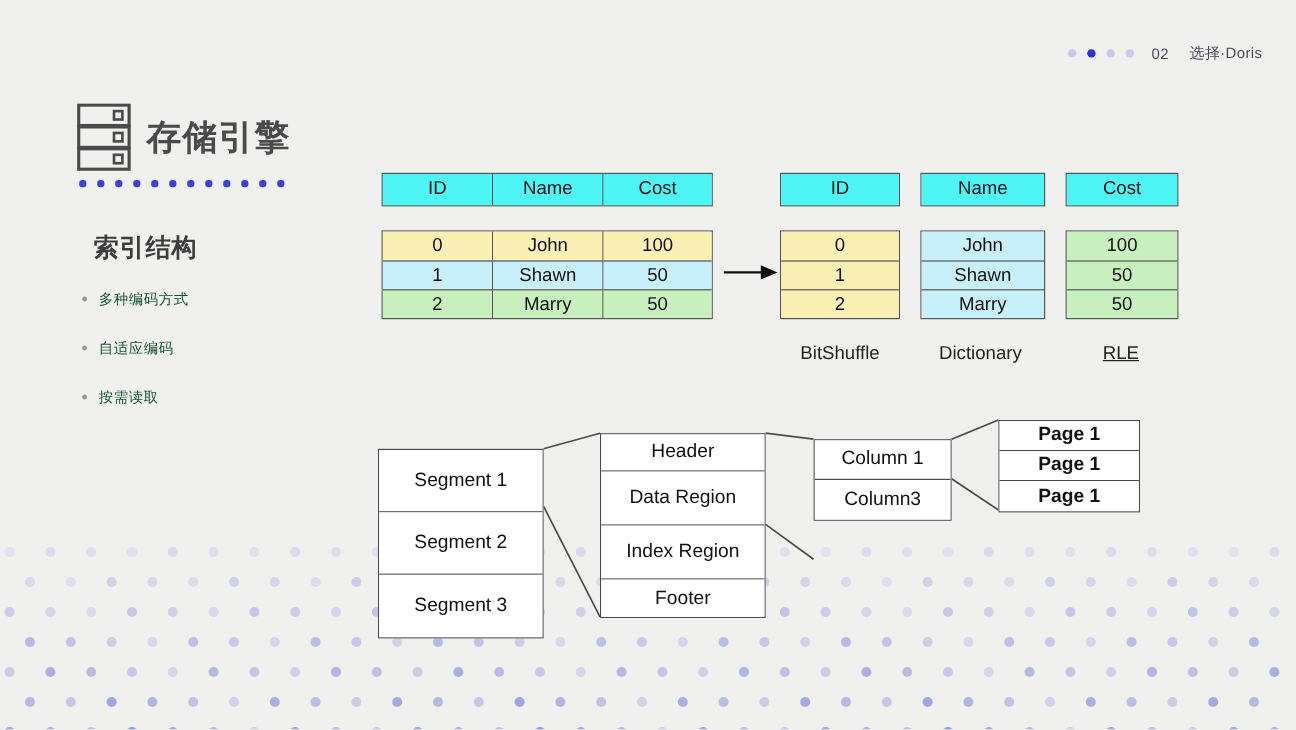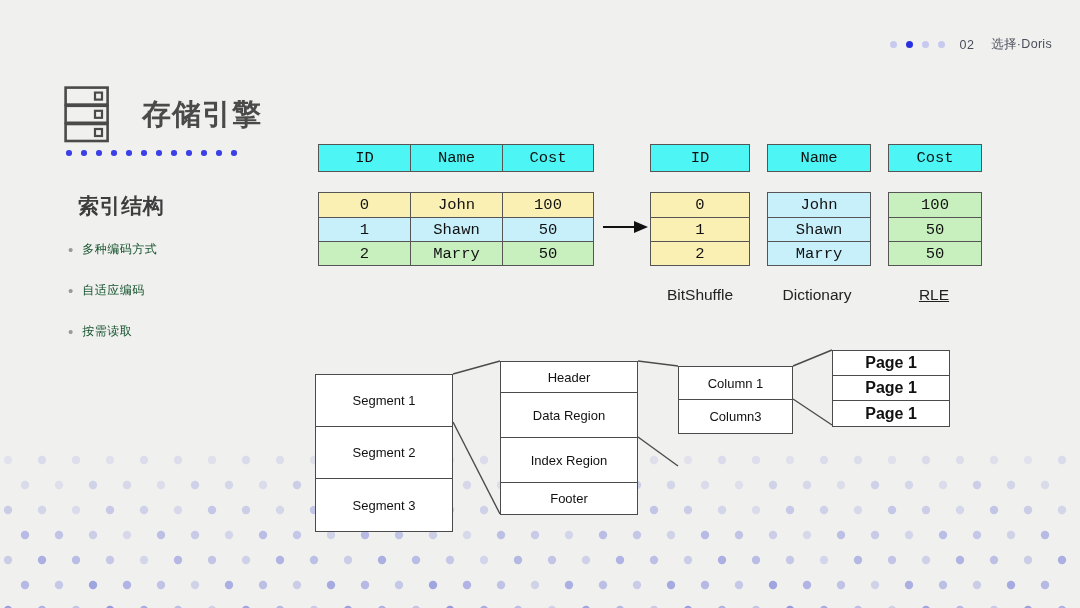--- a/index.html
+++ b/index.html
@@ -21,40 +21,40 @@
   .logo-text { font-size: 19px; letter-spacing: 3.2px; font-weight: 700; color: #3b3f4a; }
 
   .hdr-right { position: absolute; right: 28px; top: 36px; display: flex; align-items: center; gap: 9px; }
   .pager-dots { display: flex; align-items: center; gap: 9px; margin-right: 6px; }
   .pd { width: 7px; height: 7px; border-radius: 50%; background: #c7c9ef; }
   .pd.on { background: #2a30e0; }
   .hdr-num { font-size: 12.5px; color: #4a4e5a; letter-spacing: .4px; }
   .hdr-label { font-size: 12.5px; color: #4a4e5a; margin-left: 8px; letter-spacing: .3px; }
 
   
-  .title-row { position: absolute; left: 64px; top: 86px; display: flex; align-items: center; gap: 32px; }
+  .title-row { position: absolute; left: 64px; top: 86px; display: flex; align-items: center; gap: 12px; }
   .rack-icon { width: 46px; height: 58px; }
   .slide-title { font-size: 29px; font-weight: 700; color: #4a4a4a; letter-spacing: 1px; }
   .title-dots { position: absolute; left: 66px; top: 150px; display: flex; gap: 9.5px; }
   .tdot { width: 5.5px; height: 5.5px; border-radius: 50%; background: #3a3fe8; }
 
   .sub-head { position: absolute; left: 78px; top: 192px; font-size: 21px; font-weight: 700; color: #3d3d3d; letter-spacing: .6px; }
   .bullets { position: absolute; left: 68px; top: 240px; }
   .bullet { display: flex; align-items: flex-start; gap: 9px; margin-bottom: 22px; }
   .bullet .bdot { color: #9a9a9a; font-size: 15px; line-height: 19px; }
   .bullet .btext { font-size: 12px; color: #14532d; letter-spacing: .5px; line-height: 19px; }
 
   
   .tbl { position: absolute; border: 1.6px solid #555; z-index: 2; }
   .trow { display: flex; }
   .tcell {
     border-right: 1.6px solid #555;
     font-size: 15.5px; color: #111;
     display: flex; align-items: center; justify-content: center;
-    font-family: Liberation Mono, monospace;
+    font-family: Liberation Sans, sans-serif;
   }
   .tcell:last-child { border-right: none; }
   .trow + .trow .tcell { border-top: 1.6px solid #555; }
 
   #src-head { left: 318px; top: 144px; }
   #src-body { left: 318px; top: 192px; }
   #col-id-head   { left: 650px; top: 144px; }
   #col-id-body   { left: 650px; top: 192px; }
   #col-name-head { left: 767px; top: 144px; }
   #col-name-body { left: 767px; top: 192px; }
@@ -62,21 +62,21 @@
   #col-cost-body { left: 888px; top: 192px; }
 
   .enc-label { position: absolute; font-size: 15.5px; color: #222; text-align: center; z-index: 2; }
 
   .big-arrow { position: absolute; left: 603px; top: 220px; width: 46px; height: 14px; z-index: 2; }
 
   
   #linkage { position: absolute; left: 0; top: 0; width: 1080px; height: 608px; z-index: 1; pointer-events: none; }
   .bbox { position: absolute; border: 1.6px solid #4b4b4b; background: #fff; z-index: 2; }
   .brow { border-bottom: 1.6px solid #4b4b4b; display: flex; align-items: center; justify-content: center;
-          font-size: 13px; color: #111; background: #fff; }
+          font-size: 16px; color: #111; background: #fff; }
   .brow:last-child { border-bottom: none; }
 
   #segment-box { left: 315px; top: 374px; width: 138px; }
   #segment-box .brow { height: 52px; }
   #structure-box { left: 500px; top: 361px; width: 138px; }
   #structure-box .brow.thin { height: 31px; }
   #structure-box .brow.tall { height: 45px; }
   #column-box { left: 678px; top: 366px; width: 115px; }
   #column-box .brow { height: 33px; }
   #page-box { left: 832px; top: 350px; width: 118px; }

